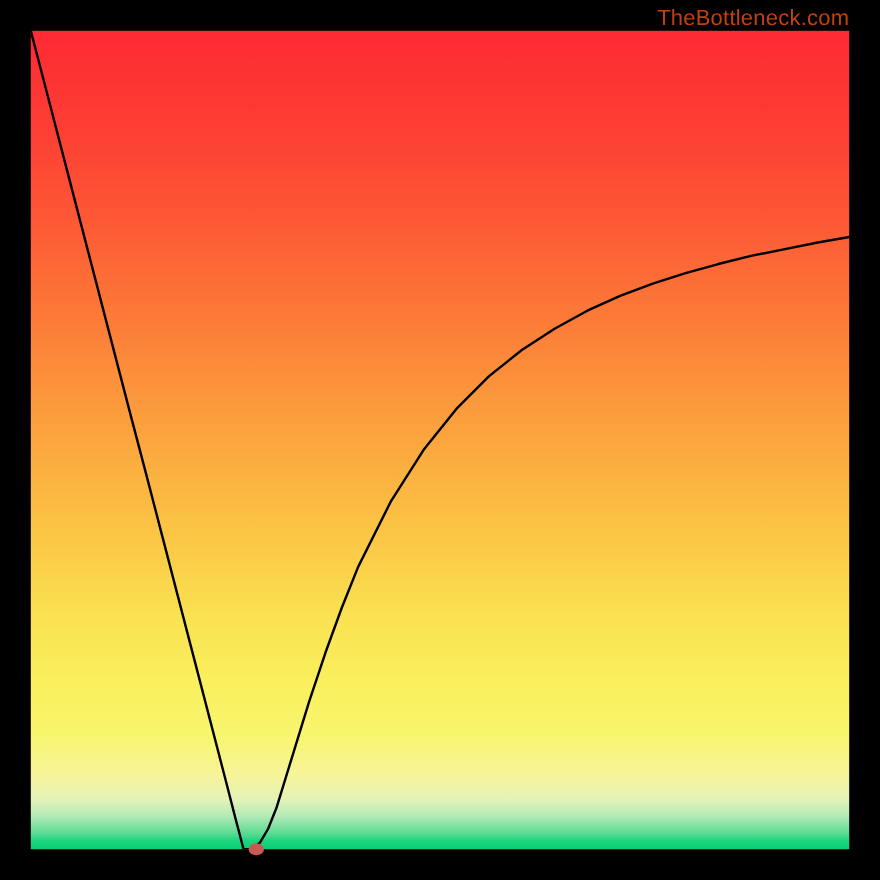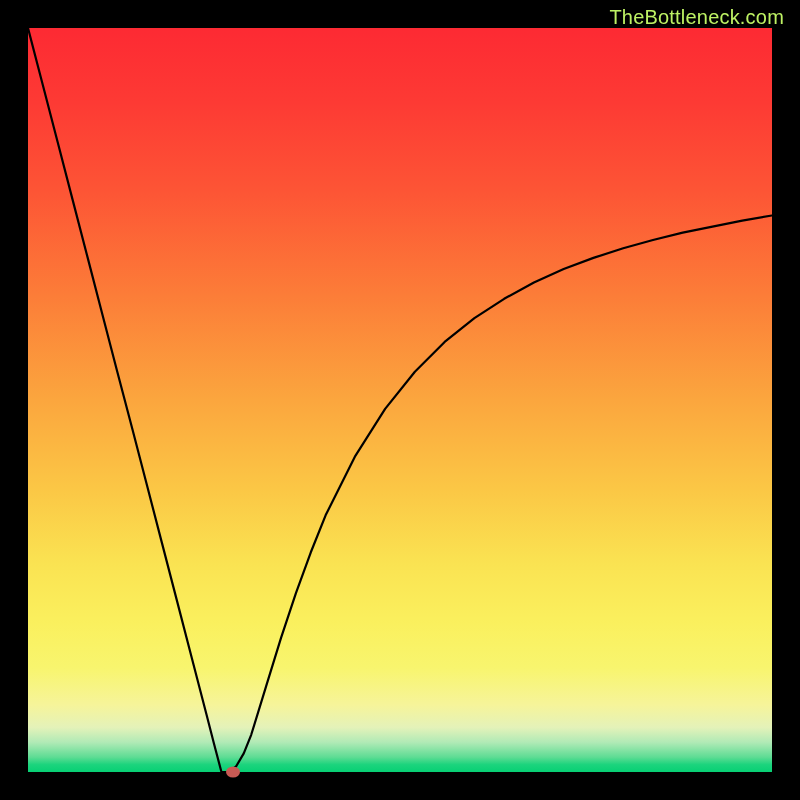--- a/index.html
+++ b/index.html
@@ -40,22 +40,22 @@
       #e4f2b9 94%,
       #b1eab6 96%,
       #5edc94 98%,
       #1cd47d 99%,
       #07d074 100%
     );
   }
   .watermark {
     position: absolute;
     top: 6px;
-    right: 16px;
-    color: #bef264;
+    right: 28px;
+    color: #c2410c;
     font-size: 20px;
     font-weight: 400;
     letter-spacing: 0.2px;
     text-align: center;
   }
   svg.curve {
     position: absolute;
     left: 0;
     top: 0;
   }

